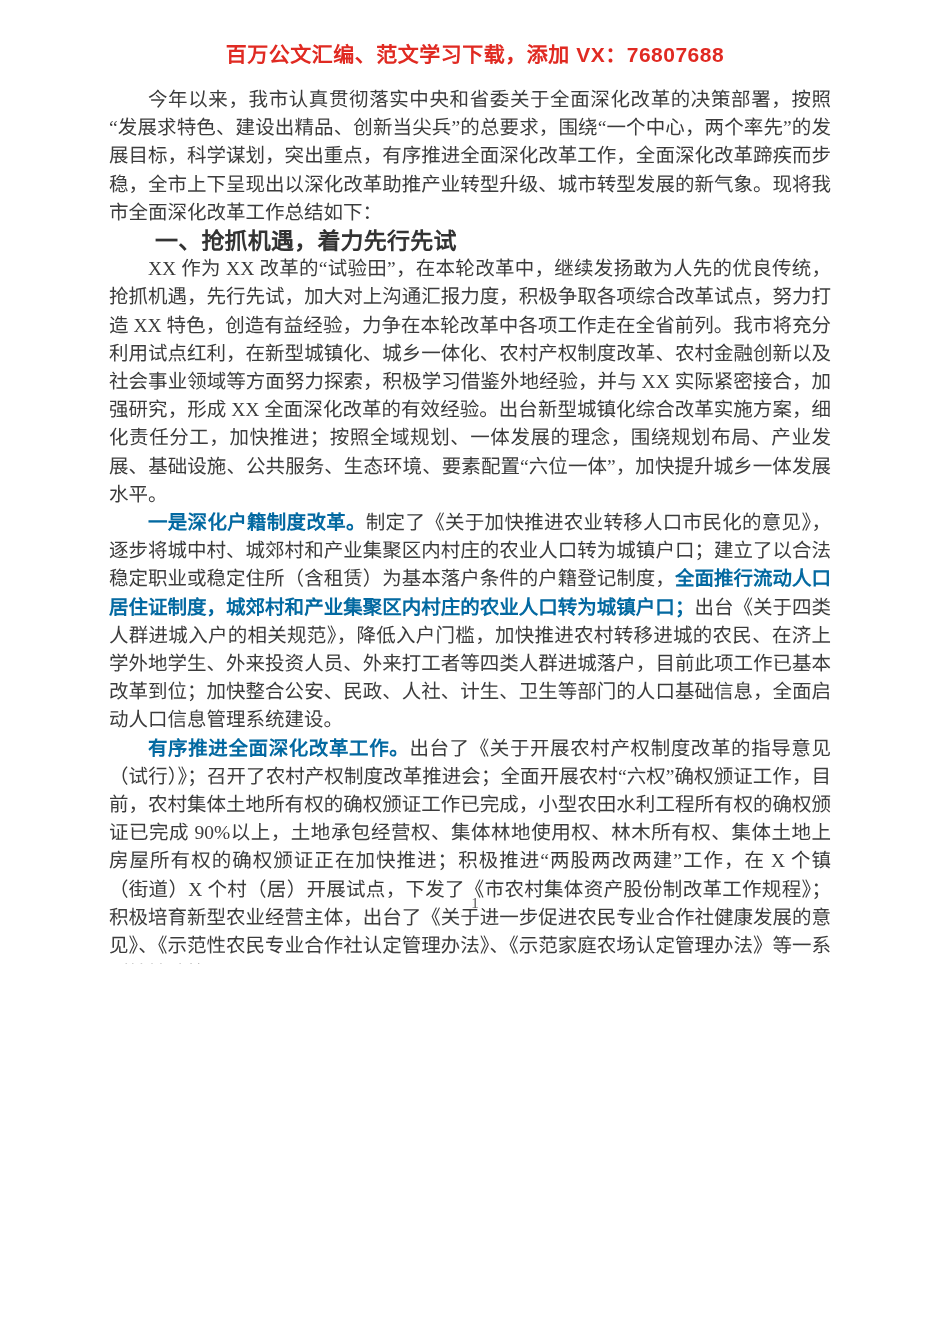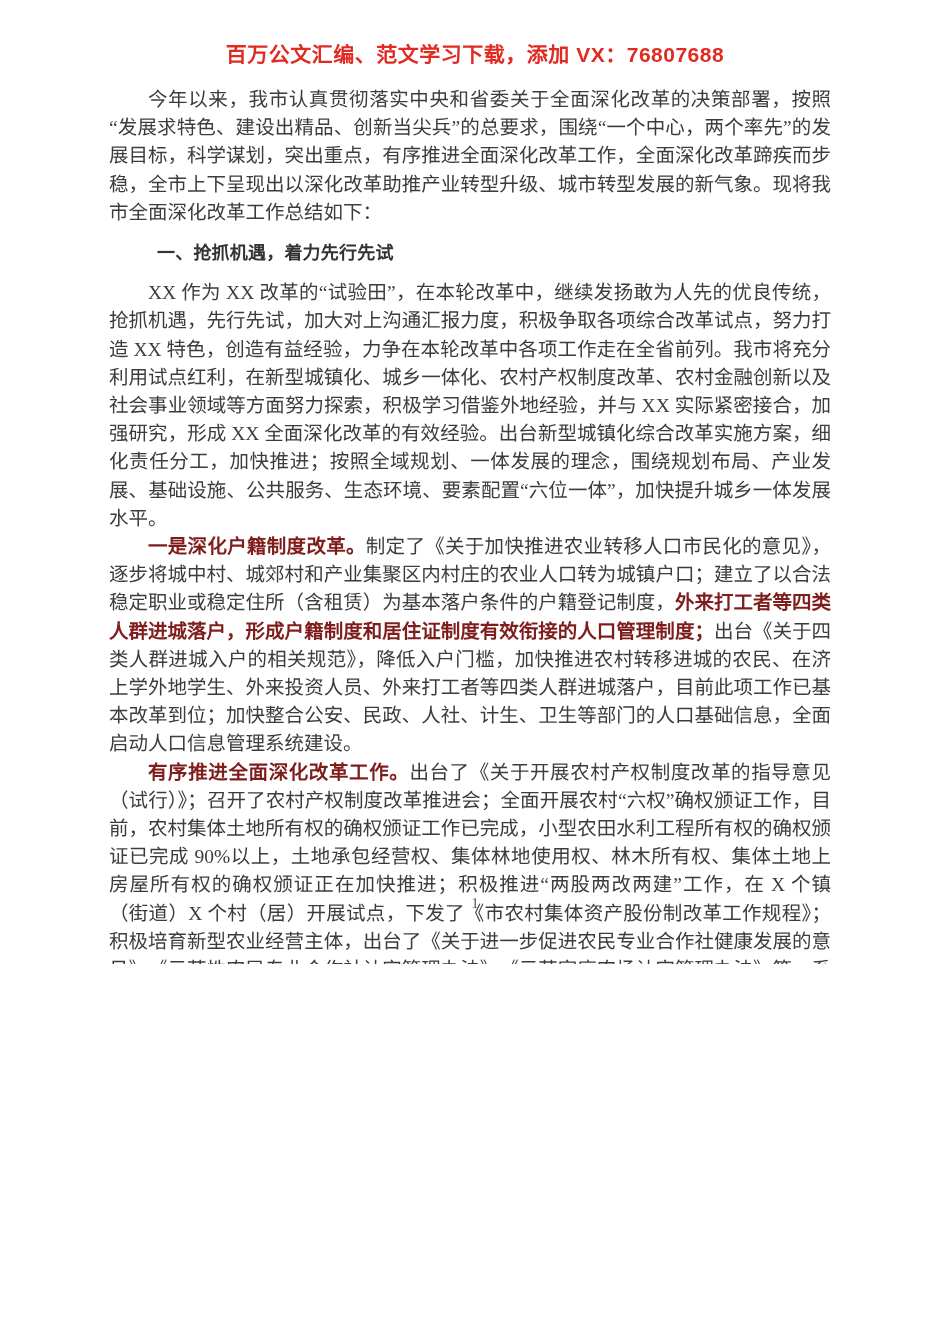--- a/index.html
+++ b/index.html
@@ -52,40 +52,40 @@
   
   p.body-para {
     margin: 0;
     text-indent: 2em;
     text-align: justify;
     text-justify: inter-ideograph;
   }
 
   
   h2.section-heading {
-    margin: 12px;
+    margin: 0;
     padding: 0;
     text-indent: 2em;
     font-family: "Liberation Sans", "DejaVu Sans", sans-serif;
-    font-size: 18px;
+    font-size: 23px;
     font-weight: 700;
     line-height: 28.2px;
     color: #333333;
     letter-spacing: 0.2px;
   }
 
   
   .gap-after {
     margin-bottom: 14px;
   }
 
   
   .bold-run {
     font-weight: 700;
-    color: #7f1d1d;
+    color: #0369a1;
   }
 
   
   .page-number {
     position: absolute;
     bottom: 52px;
     left: 0;
     right: 0;
     text-align: center;
     font-family: "Liberation Serif", "DejaVu Serif", serif;
@@ -104,21 +104,21 @@
 
     <p class="body-para gap-after">今年以来，我市认真贯彻落实中央和省委关于全面深化改革的决策部署，按照“发展求特色、建设出精品、创新当尖兵”的总要求，围绕“一个中心，两个率先”的发展目标，科学谋划，突出重点，有序推进全面深化改革工作，全面深化改革蹄疾而步稳，全市上下呈现出以深化改革助推产业转型升级、城市转型发展的新气象。现将我市全面深化改革工作总结如下：</p>
 
     <h2 class="section-heading">一、抢抓机遇，着力先行先试</h2>
 
     <p class="body-para gap-after">XX 作为 XX 改革的“试验田”，在本轮改革中，继续发扬敢为人先的优良传统，抢抓机遇，先行先试，加大对上沟通汇报力度，积极争取各项综合改革试点，努力打造 XX 特色，创造有益经验，力争在本轮改革中各项工作走在全省前列。我市将充分利用试点红利，在新型城镇化、城乡一体化、农村产权制度改革、农村金融创新以及社会事业领域等方面努力探索，积极学习借鉴外地经验，并与 XX 实际紧密接合，加强研究，形成 XX 全面深化改革的有效经验。出台新型城镇化综合改革实施方案，细化责任分工，加快推进；按照全域规划、一体发展的理念，围绕规划布局、产业发展、基础设施、公共服务、生态环境、要素配置“六位一体”，加快提升城乡一体发展水平。</p>
 
 
 
     <p class="body-para gap-after">
-      <span class="bold-run">一是深化户籍制度改革。</span><span>制定了《关于加快推进农业转移人口市民化的意见》，逐步将城中村、城郊村和产业集聚区内村庄的农业人口转为城镇户口；建立了以合法稳定职业或稳定住所（含租赁）为基本落户条件的户籍登记制度，</span><span class="bold-run">外来打工者等四类人群进城落户，形成户籍制度和居住证制度有效衔接的人口管理制度；</span><span>出台《关于四类人群进城入户的相关规范》，降低入户门槛，加快推进农村转移进城的农民、在济上学外地学生、外来投资人员、外来打工者等四类人群进城落户，目前此项工作已基本改革到位；加快整合公安、民政、人社、计生、卫生等部门的人口基础信息，全面启动人口信息管理系统建设。</span>
+      <span class="bold-run">一是深化户籍制度改革。</span><span>制定了《关于加快推进农业转移人口市民化的意见》，逐步将城中村、城郊村和产业集聚区内村庄的农业人口转为城镇户口；建立了以合法稳定职业或稳定住所（含租赁）为基本落户条件的户籍登记制度，</span><span class="bold-run">全面推行流动人口居住证制度，城郊村和产业集聚区内村庄的农业人口转为城镇户口；</span><span>出台《关于四类人群进城入户的相关规范》，降低入户门槛，加快推进农村转移进城的农民、在济上学外地学生、外来投资人员、外来打工者等四类人群进城落户，目前此项工作已基本改革到位；加快整合公安、民政、人社、计生、卫生等部门的人口基础信息，全面启动人口信息管理系统建设。</span>
     </p>
 
     <p class="body-para">
       <span class="bold-run">有序推进全面深化改革工作。</span><span>出台了《关于开展农村产权制度改革的指导意见（试行）》；召开了农村产权制度改革推进会；全面开展农村“六权”确权颁证工作，目前，农村集体土地所有权的确权颁证工作已完成，小型农田水利工程所有权的确权颁证已完成 90%以上，土地承包经营权、集体林地使用权、林木所有权、集体土地上房屋所有权的确权颁证正在加快推进；积极推进“两股两改两建”工作，在 X 个镇（街道）X 个村（居）开展试点，下发了《市农村集体资产股份制改革工作规程》；积极培育新型农业经营主体，出台了《关于进一步促进农民专业合作社健康发展的意见》、《示范性农民专业合作社认定管理办法》、《示范家庭农场认定管理办法》等一系列扶持政策。</span>
     </p>
 
   </div>
 
   <div class="page-number">1</div>
 

